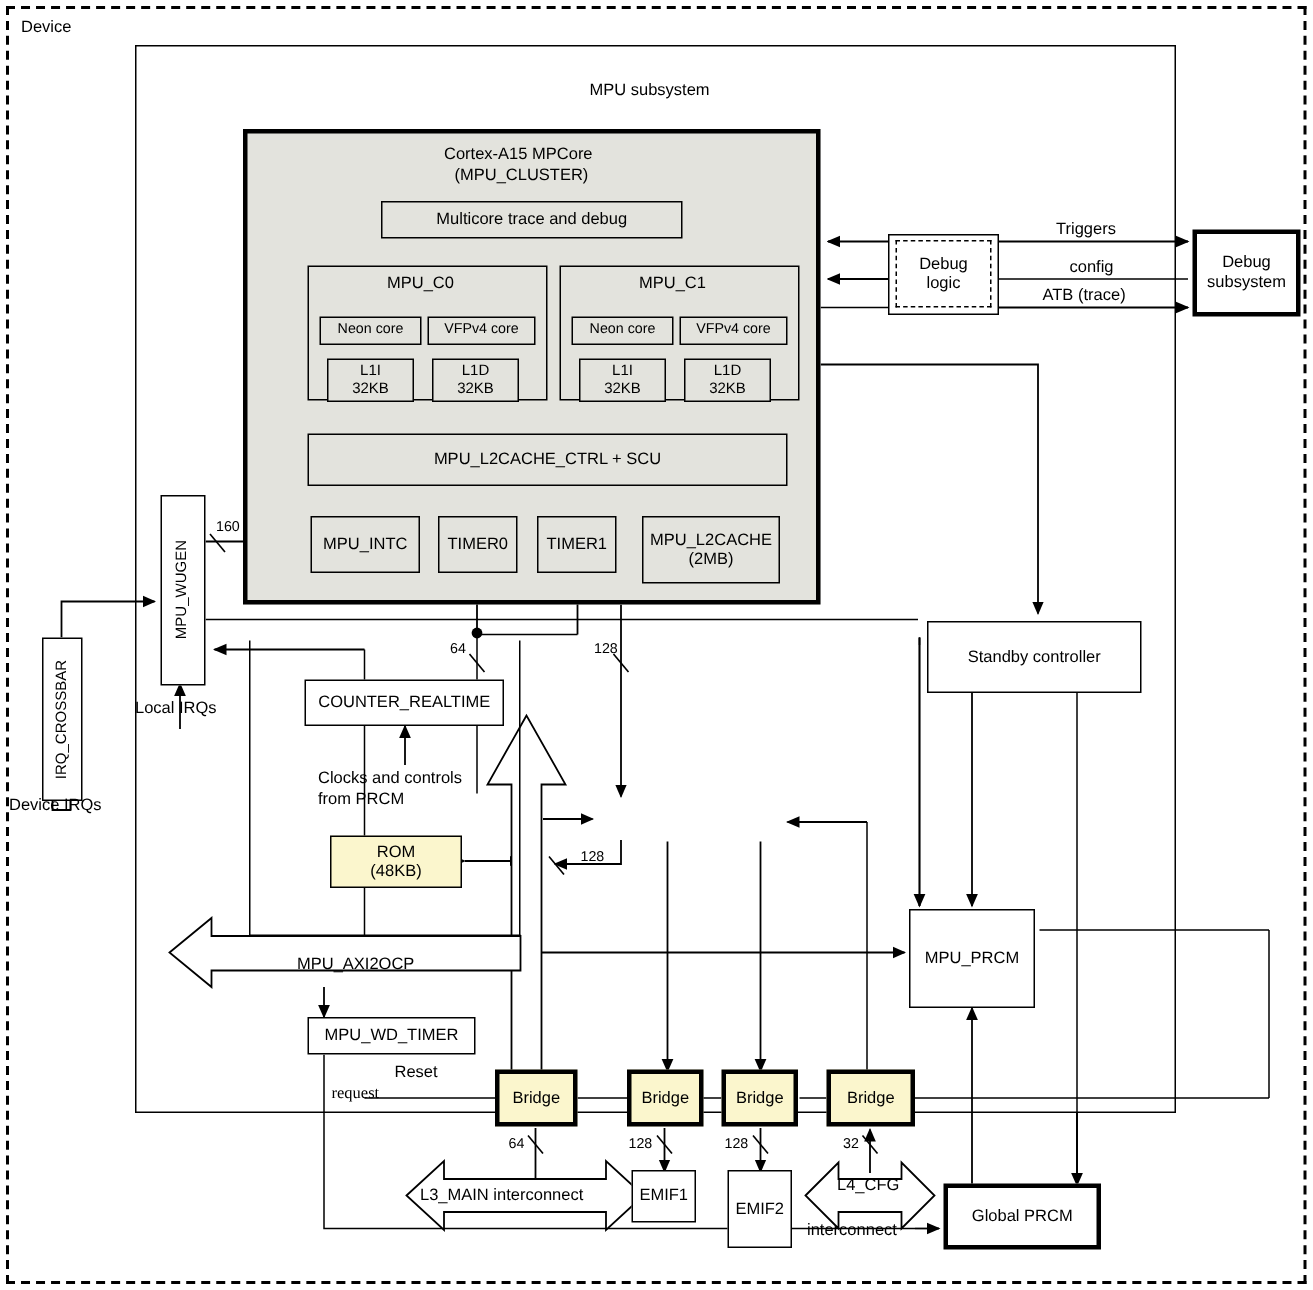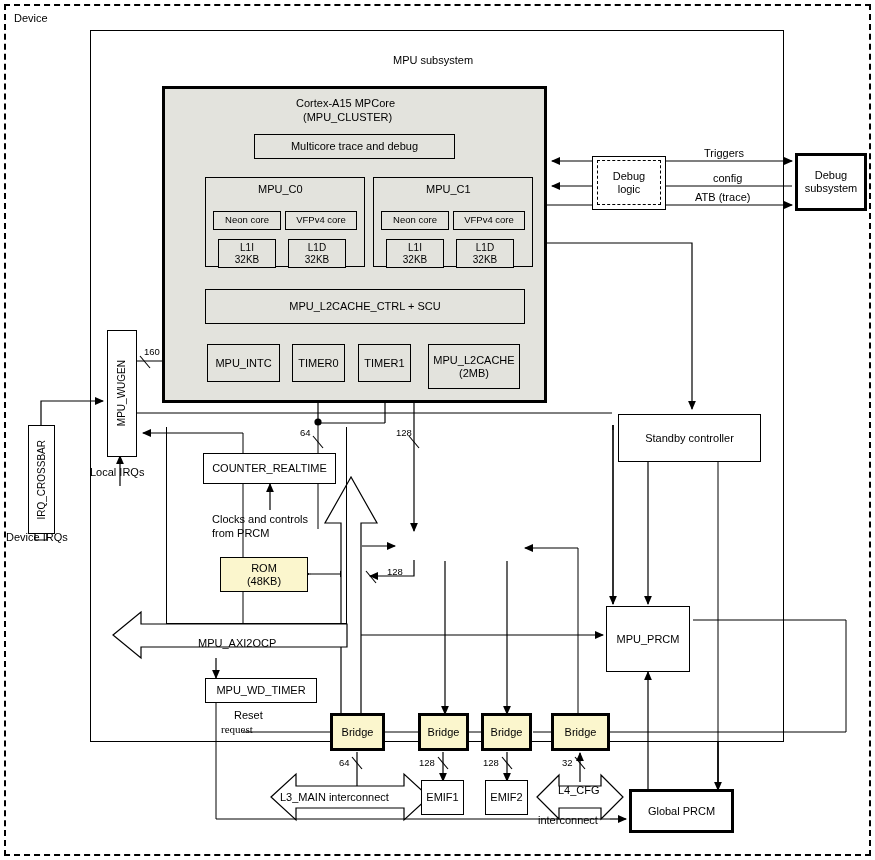--- a/index.html
+++ b/index.html
@@ -237,39 +237,39 @@
      <span>(48KB)</span>
   </div>
 
   <div class="box" style="left:166px;top:427px;width:181px;height:197px;background:transparent;border-left:1px solid #000;border-right:1px solid #000;border-top:0;border-bottom:1px solid #000;"></div>
 
   <div class="plain tiny" style="left:387px;top:566px;">128</div>
 
   <div class="plain" style="left:198px;top:637px;">MPU_AXI2OCP</div>
 
   <div class="box" style="left:161px;top:678px;width:112px;height:25px;margin-left:44px;">MPU_WD_TIMER</div>
-  <div class="plain" style="left:206px;top:709px;padding-left:28px;">Reset</div>
+  <div class="plain" style="left:235px;top:709px;padding-left:28px;">Reset</div>
   <div class="plain" style="left:221px;top:723px;font-family:Liberation Serif, serif;">request</div>
 
   <div class="box" style="left:618px;top:414px;width:143px;height:48px;">Standby controller</div>
 
   <div class="box" style="left:606px;top:606px;width:84px;height:66px;">MPU_PRCM</div>
 
   <div class="box thick" style="left:629px;top:789px;width:105px;height:44px;">Global PRCM</div>
 
   <div class="box thick yellow" style="left:330px;top:713px;width:55px;height:38px;">Bridge</div>
   <div class="box thick yellow" style="left:418px;top:713px;width:51px;height:38px;">Bridge</div>
   <div class="box thick yellow" style="left:481px;top:713px;width:51px;height:38px;">Bridge</div>
   <div class="box thick yellow" style="left:551px;top:713px;width:59px;height:38px;">Bridge</div>
 
   <div class="plain tiny" style="left:339px;top:757px;">64</div>
   <div class="plain tiny" style="left:419px;top:757px;">128</div>
   <div class="plain tiny" style="left:483px;top:757px;">128</div>
   <div class="plain tiny" style="left:562px;top:757px;">32</div>
 
   <div class="box" style="left:421px;top:780px;width:43px;height:35px;">EMIF1</div>
-  <div class="box" style="left:485px;top:780px;width:43px;height:35px;">EMIF2</div>
+  <div class="box" style="left:485px;top:780px;width:43px;height:52px;">EMIF2</div>
 
   <div class="plain" style="left:280px;top:791px;">L3_MAIN interconnect</div>
   <div class="plain" style="left:558px;top:784px;">L4_CFG</div>
   <div class="plain" style="left:538px;top:798px;margin-top:16px;">interconnect</div>
 
 </div>
 
 </body></html>

